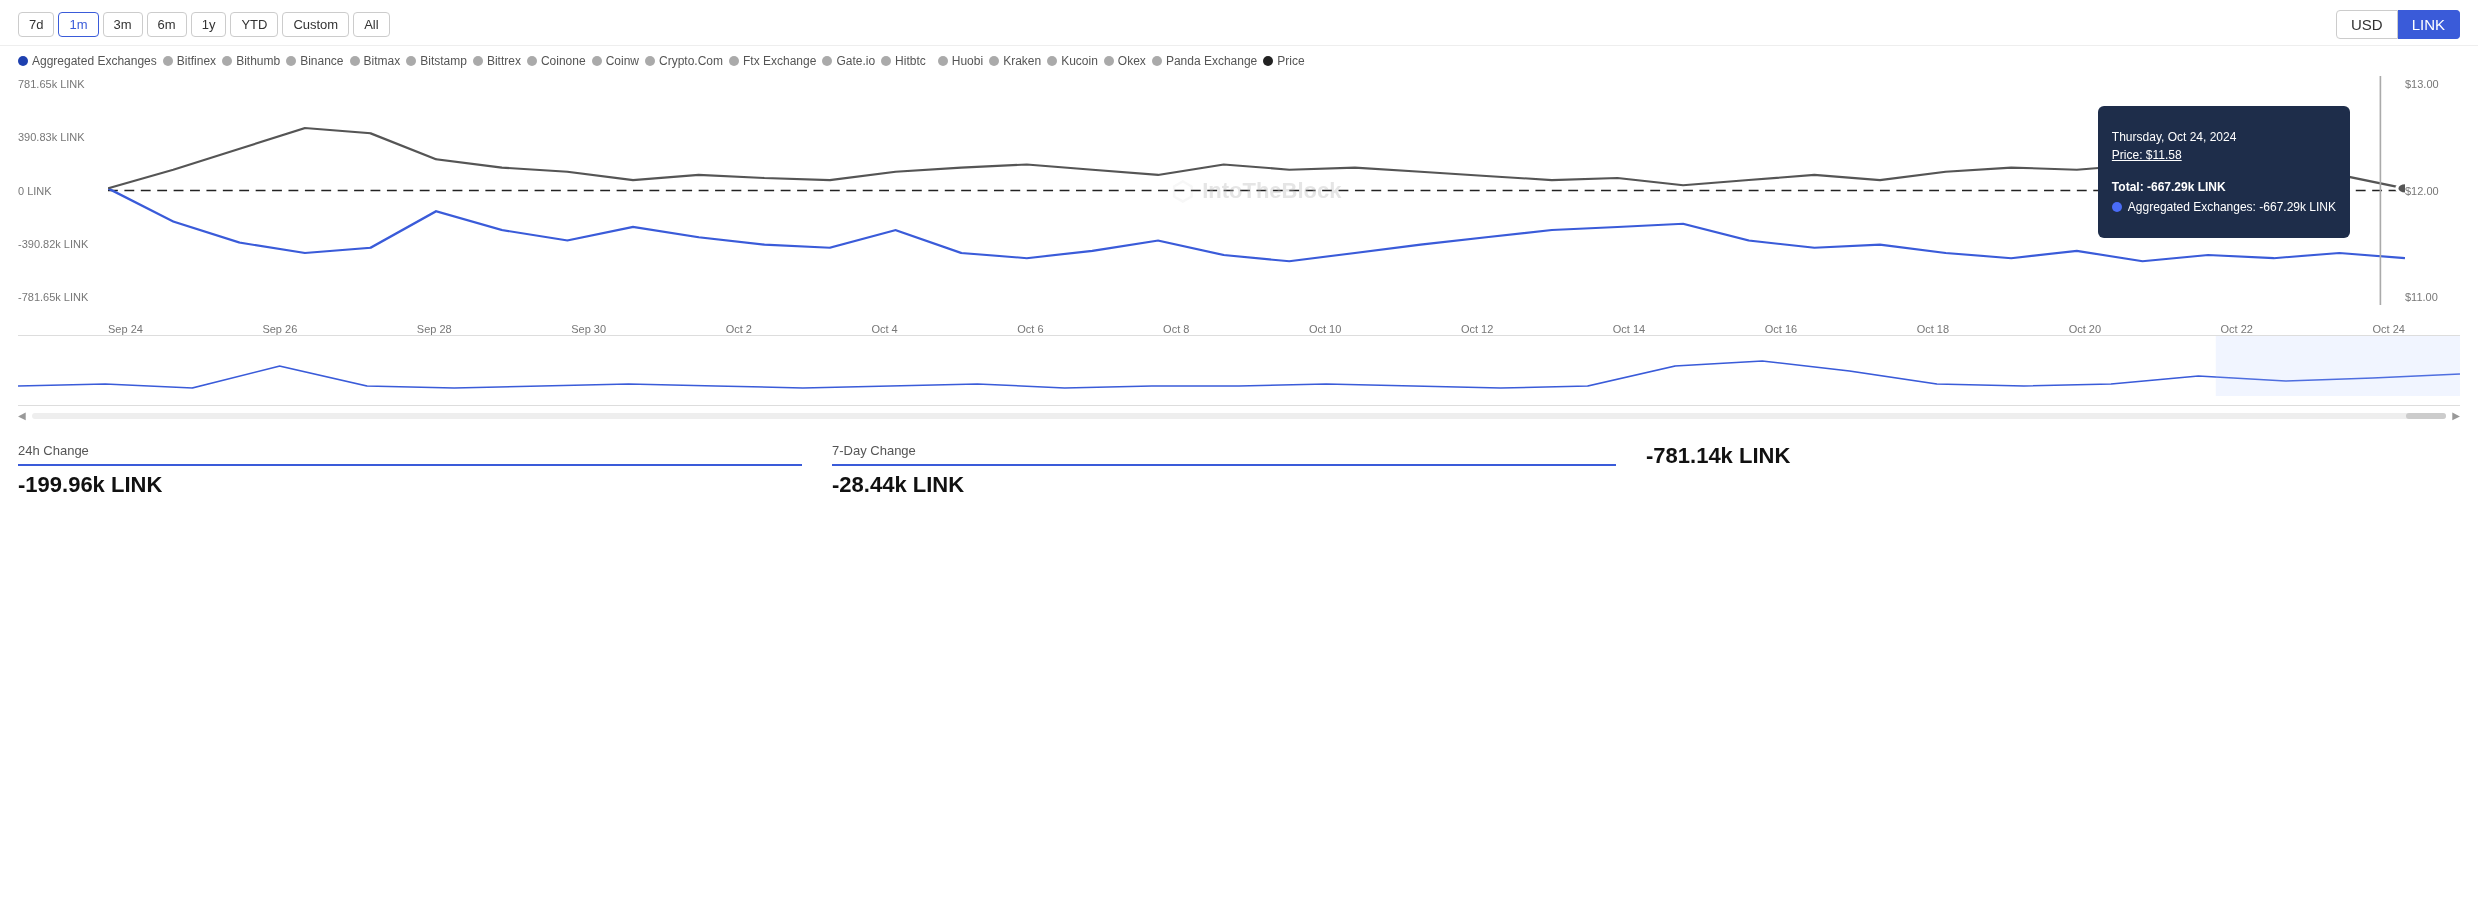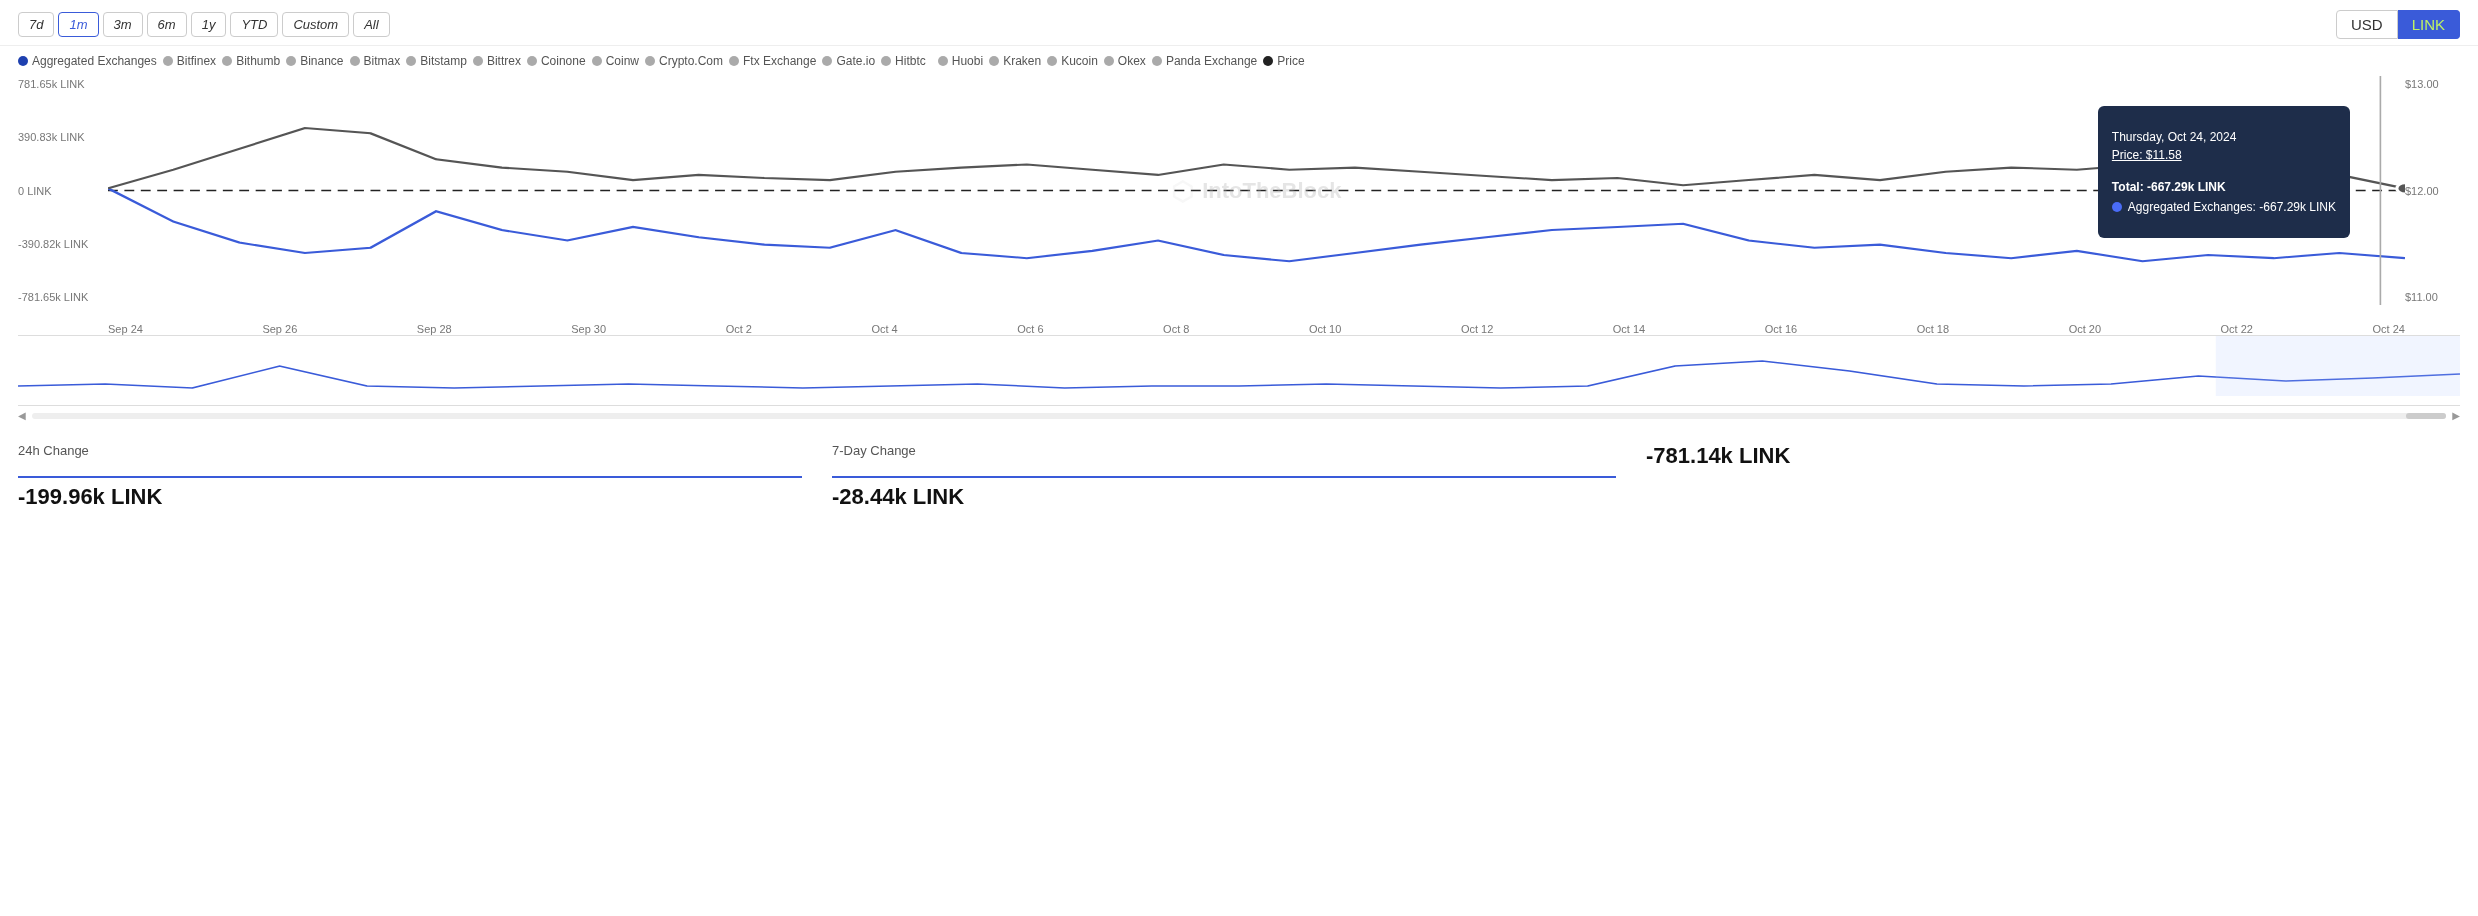--- a/index.html
+++ b/index.html
@@ -5,31 +5,31 @@
     * { box-sizing: border-box; margin: 0; padding: 0; }
     body { font-family: -apple-system, BlinkMacSystemFont, 'Segoe UI', sans-serif; background: #fff; color: #333; font-size: 13px; }
 
     .top-bar {
       display: flex; align-items: center; justify-content: space-between;
       padding: 10px 18px 6px 18px; border-bottom: 1px solid #eee;
     }
     .time-buttons { display: flex; gap: 4px; align-items: center; }
     .time-btn {
       padding: 4px 10px; border: 1px solid #ccc; border-radius: 4px;
-      background: #fff; cursor: pointer; font-size: 13px; color: #333; font-style: italic;
+      background: #fff; cursor: pointer; font-size: 13px; color: #333;
     }
     .time-btn.active { border-color: #3a5bd9; color: #3a5bd9; background: #fff; }
     .currency-buttons { display: flex; gap: 0; }
     .cur-btn {
       padding: 5px 14px; border: 1px solid #ccc; background: #fff;
       cursor: pointer; font-size: 15px; color: #333;
     }
     .cur-btn:first-child { border-radius: 4px 0 0 4px; }
     .cur-btn:last-child { border-radius: 0 4px 4px 0; border-left: none; }
-    .cur-btn.active { background: #3a5bd9; color: #bef264; border-color: #3a5bd9; }
+    .cur-btn.active { background: #3a5bd9; color: #ffffff; border-color: #3a5bd9; }
 
     .legend-bar {
       display: flex; flex-wrap: wrap; align-items: center; gap: 6px;
       padding: 8px 18px; font-size: 12px; color: #555;
     }
     .legend-item { display: flex; align-items: center; gap: 4px; }
     .legend-dot { width: 10px; height: 10px; border-radius: 50%; }
     .legend-dot.blue { background: #1e40af; }
     .legend-dot.gray { background: #aaa; }
     .legend-dot.dark { background: #222; }
@@ -100,21 +100,21 @@
     .scroll-arrow { font-size: 10px; color: #999; cursor: pointer; }
 
     .stats-bar {
       display: flex; gap: 0; padding: 18px 18px 10px 18px;
     }
     .stat-item {
       flex: 1; padding-right: 30px;
     }
     .stat-label {
       font-size: 13px; color: #555; margin-bottom: 6px;
-      border-bottom: 2px solid #3a5bd9; padding-bottom: 18px;
+      border-bottom: 2px solid #3a5bd9; padding-bottom: 6px;
     }
     .stat-value {
       font-size: 22px; font-weight: bold; color: #111;
     }
   </style>
 </head>
 <body>
 
 <div class="top-bar">
   <div class="time-buttons">

